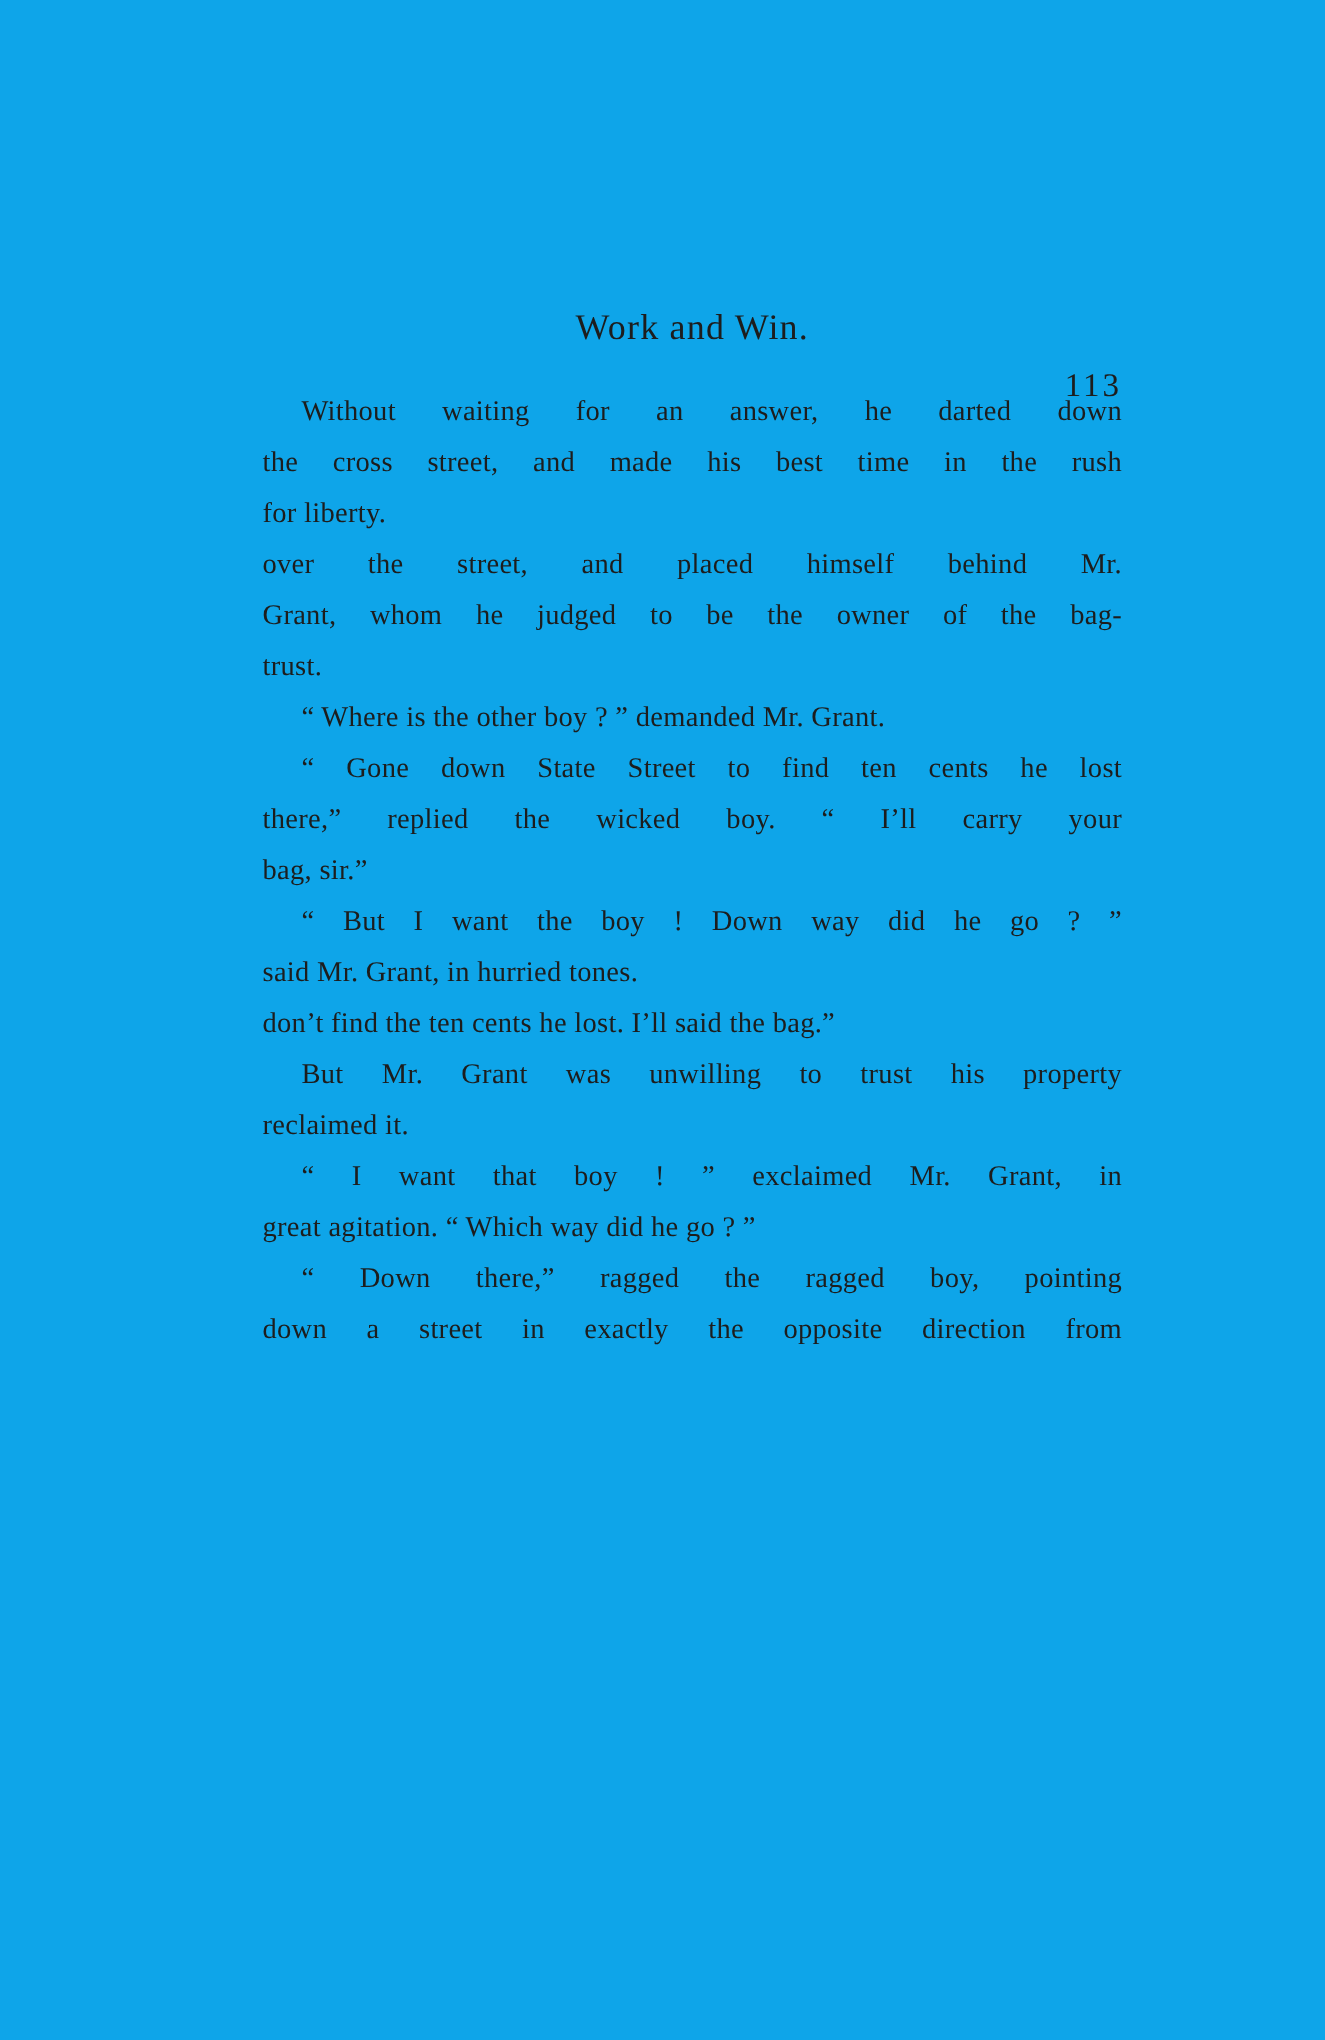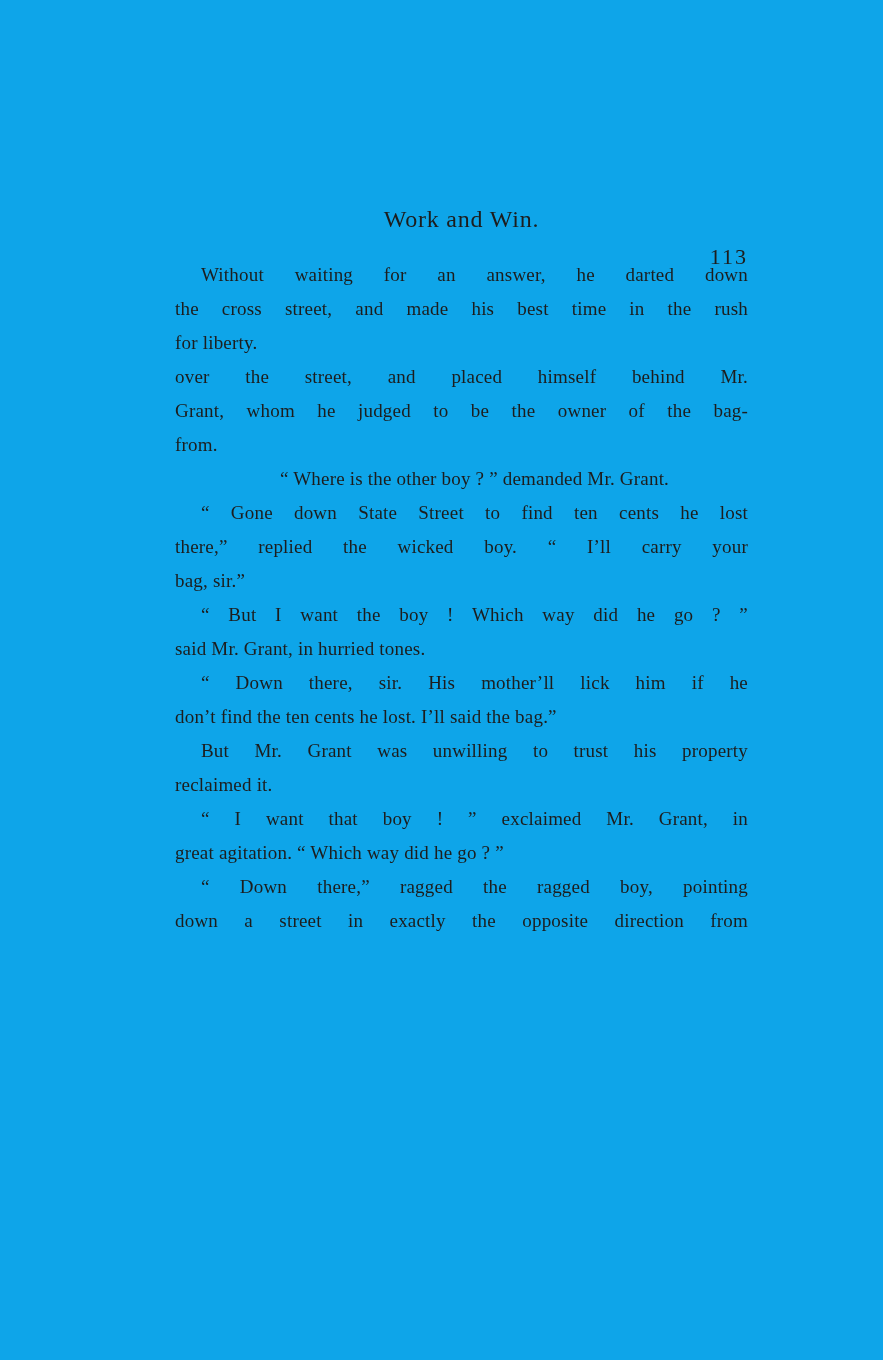--- a/index.html
+++ b/index.html
@@ -57,45 +57,43 @@
     height: 34px;
     overflow: hidden;
     text-align: left;
   }
   .line.justify {
     text-align: justify;
     text-align-last: justify;
   }
   .line.indent {
     padding-left: 26px;
-    text-align: center;
   }
 </style>
 </head>
 <body>
 
 <div class="page">
   <div class="running-header">
     <div class="running-title">Work and Win.</div>
     <div class="page-number">113</div>
   </div>
   <div class="body-text">
       <div class="line justify indent">Without waiting for an answer, he darted down</div>
       <div class="line justify">the cross street, and made his best time in the rush</div>
       <div class="line">for liberty.</div>
       <div class="line justify">over the street, and placed himself behind Mr.</div>
       <div class="line justify">Grant, whom he judged to be the owner of the bag-</div>
-      <div class="line">from.</div>
+      <div class="line">trust.</div>
       <div class="line indent">“ Where is the other boy ? ” demanded Mr. Grant.</div>
       <div class="line justify indent">“ Gone down State Street to find ten cents he lost</div>
       <div class="line justify">there,” replied the wicked boy. “ I’ll carry your</div>
       <div class="line">bag, sir.”</div>
-      <div class="line justify indent">“ But I want the boy ! Which way did he go ? ”</div>
+      <div class="line justify indent">“ But I want the boy ! Down way did he go ? ”</div>
       <div class="line">said Mr. Grant, in hurried tones.</div>
-      <div class="line justify indent">“ Down there, sir. His mother’ll lick him if he</div>
       <div class="line">don’t find the ten cents he lost. I’ll said the bag.”</div>
       <div class="line justify indent">But Mr. Grant was unwilling to trust his property</div>
       <div class="line">reclaimed it.</div>
       <div class="line justify indent">“ I want that boy ! ” exclaimed Mr. Grant, in</div>
       <div class="line">great agitation. “ Which way did he go ? ”</div>
       <div class="line justify indent">“ Down there,” ragged the ragged boy, pointing</div>
       <div class="line justify">down a street in exactly the opposite direction from</div>
     </div>
 </div>
 

